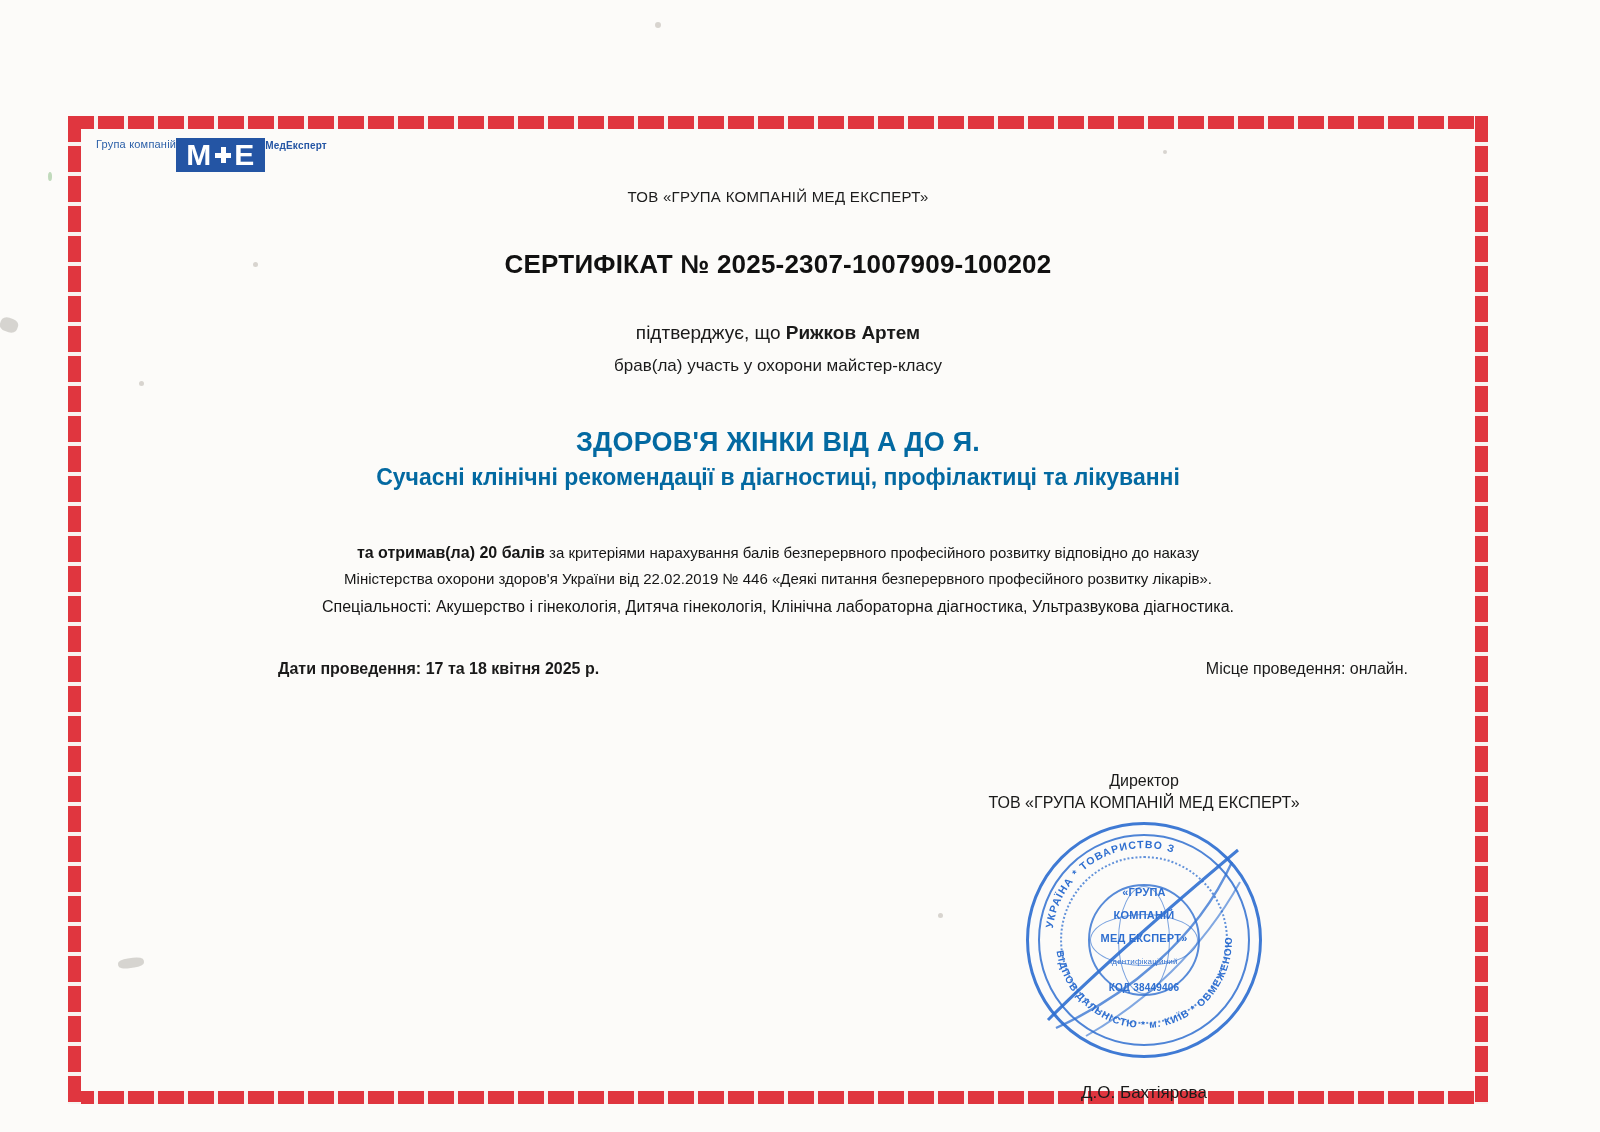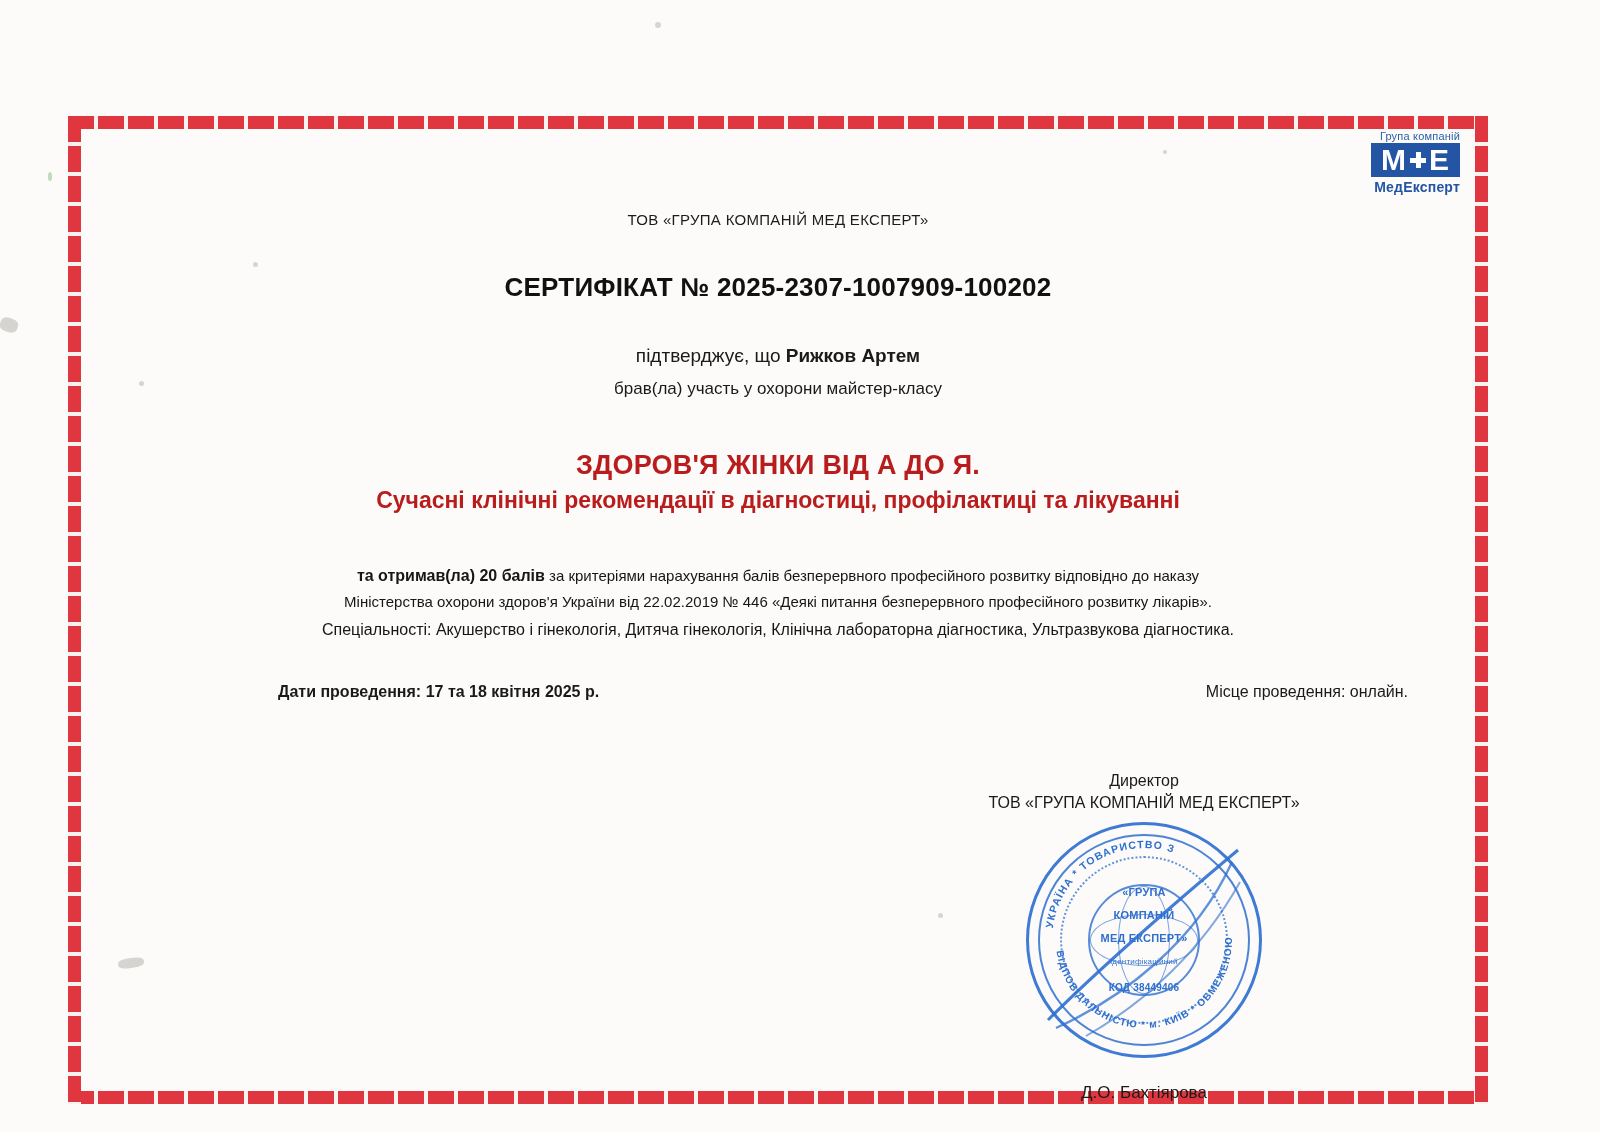--- a/index.html
+++ b/index.html
@@ -73,23 +73,24 @@
   .content {
     position: absolute;
     left: 96px;
     top: 130px;
     width: 1364px;
     text-align: center;
   }
 
   
   .logo-wrap {
+    margin-top: 8px;
     display: flex;
-    flex-direction: column;
-    align-items: flex-end;
+    flex-direction: row;
+    align-items: flex-start;
   }
   .logo-top-text {
     font-size: 11px;
     color: #2b5fa8;
     letter-spacing: .2px;
     margin-bottom: 1px;
   }
   .logo-box {
     background: #2455a4;
     color: #ffffff;
@@ -109,21 +110,21 @@
     display: inline-block;
   }
   .logo-cross:before, .logo-cross:after {
     content: "";
     position: absolute;
     background: #ffffff;
   }
   .logo-cross:before { left: 6px; top: 0; width: 5px; height: 16px; }
   .logo-cross:after  { left: 0; top: 6px; width: 16px; height: 5px; }
   .logo-bottom-text {
-    font-size: 14px;
+    font-size: 10px;
     font-weight: bold;
     color: #2455a4;
     margin-top: 2px;
     letter-spacing: .2px;
   }
 
   .company-line {
     margin-top: 16px;
     font-size: 15px;
     letter-spacing: .3px;
@@ -144,21 +145,21 @@
   }
   .confirm-line b { font-weight: bold; }
 
   .participation-line {
     margin-top: 12px;
     font-size: 17px;
   }
 
   .event-title {
     margin-top: 48px;
-    color: #b91c1c;
+    color: #0369a1;
     font-weight: bold;
   }
   .event-title .l1 { font-size: 27px; line-height: 36px; letter-spacing: .2px; }
   .event-title .l2 { font-size: 23px; line-height: 34px; }
   .event-title .l3 { font-size: 23px; line-height: 34px; }
 
   .points-block {
     margin-top: 46px;
     font-size: 15px;
     line-height: 26px;

